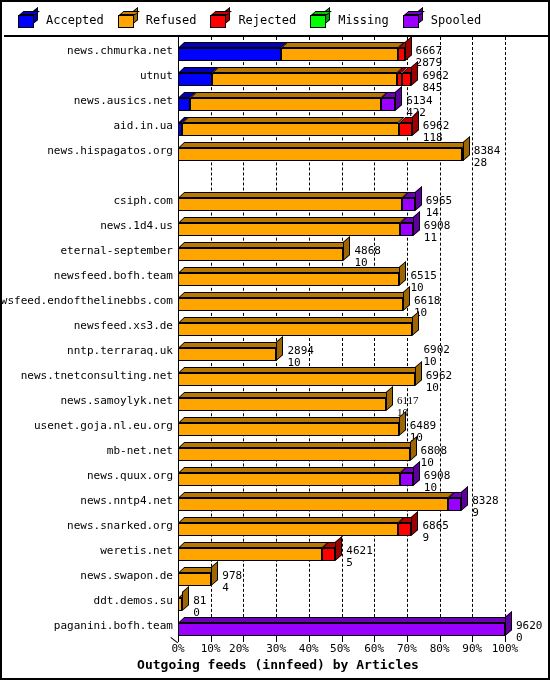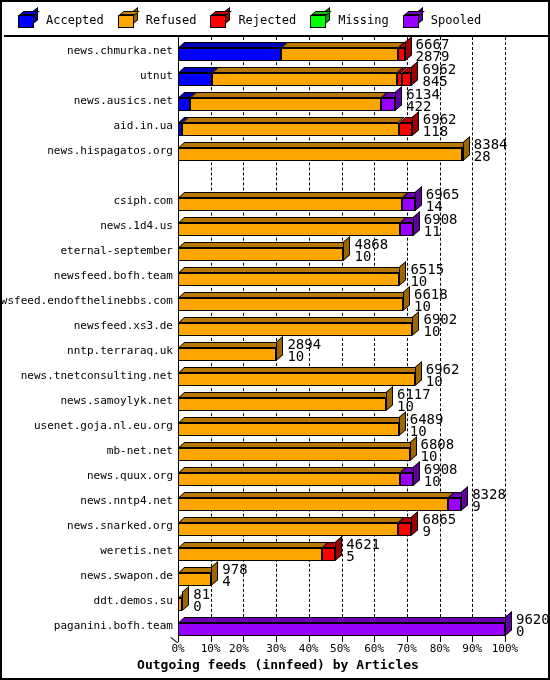--- a/index.html
+++ b/index.html
@@ -35,21 +35,21 @@
 
   
   .bar{position:absolute;left:174px;top:11px;height:13px;}
   .seg{position:absolute;top:0;height:13px;border:1px solid #000;
        box-sizing:border-box;}
   .segtop{position:absolute;top:-6px;height:6px;border:1px solid #000;
           box-sizing:border-box;transform:skewX(-47deg);transform-origin:bottom left;}
   .cap{position:absolute;top:-6px;width:7px;height:19px;border:1px solid #000;
        box-sizing:border-box;transform:skewY(-41deg);transform-origin:left bottom;}
 
-  .vals{position:absolute;top:2px;font-size:14px;color:#000;line-height:11.5px;
+  .vals{position:absolute;top:8px;font-size:11px;color:#000;line-height:11.5px;
         white-space:nowrap;}
   .vals div{height:11.5px;}
 
   
   .grid{position:absolute;top:0;width:0;border-left:1px dashed #000;height:600px;}
   .axisline{position:absolute;left:174px;top:0;width:0;border-left:1px solid #000;height:600px;}
 
   
   #xaxis{position:absolute;left:0;top:600px;width:544px;height:41px;}
   .tick{position:absolute;top:0;width:0;height:5px;border-left:1px solid #000;}
@@ -266,21 +266,21 @@
             <div>10</div>
           </div>
         </div>
         <div class="row" style="top: 275px;">
           <div class="rowlabel">newsfeed.xs3.de</div>
           <div class="bar">
             <div class="segtop" style="left: 0px; width: 234.459px; background: rgb(184, 119, 0);"></div>
             <div class="seg" style="left: 0px; width: 234.459px; background: rgb(255, 165, 0);"></div>
             <div class="cap" style="left: 234.459px; background: rgb(158, 102, 0);"></div>
           </div>
-          <div class="vals" style="left: 419.459px;">
+          <div class="vals" style="left: 419.459px; margin-top: 24px;">
             <div>6902</div>
             <div>10</div>
           </div>
         </div>
         <div class="row" style="top: 300px;">
           <div class="rowlabel">nntp.terraraq.uk</div>
           <div class="bar">
             <div class="segtop" style="left: 0px; width: 98.427px; background: rgb(184, 119, 0);"></div>
             <div class="seg" style="left: 0px; width: 98.427px; background: rgb(255, 165, 0);"></div>
             <div class="cap" style="left: 98.427px; background: rgb(158, 102, 0);"></div>
@@ -302,21 +302,21 @@
             <div>10</div>
           </div>
         </div>
         <div class="row" style="top: 350px;">
           <div class="rowlabel">news.samoylyk.net</div>
           <div class="bar">
             <div class="segtop" style="left: 0px; width: 207.972px; background: rgb(184, 119, 0);"></div>
             <div class="seg" style="left: 0px; width: 207.972px; background: rgb(255, 165, 0);"></div>
             <div class="cap" style="left: 207.972px; background: rgb(158, 102, 0);"></div>
           </div>
-          <div class="vals" style="left: 392.972px;">
+          <div class="vals" style="left: 392.972px; font-family: Liberation Serif, serif;">
             <div>6117</div>
             <div>10</div>
           </div>
         </div>
         <div class="row" style="top: 375px;">
           <div class="rowlabel">usenet.goja.nl.eu.org</div>
           <div class="bar">
             <div class="segtop" style="left: 0px; width: 220.725px; background: rgb(184, 119, 0);"></div>
             <div class="seg" style="left: 0px; width: 220.725px; background: rgb(255, 165, 0);"></div>
             <div class="cap" style="left: 220.725px; background: rgb(158, 102, 0);"></div>

